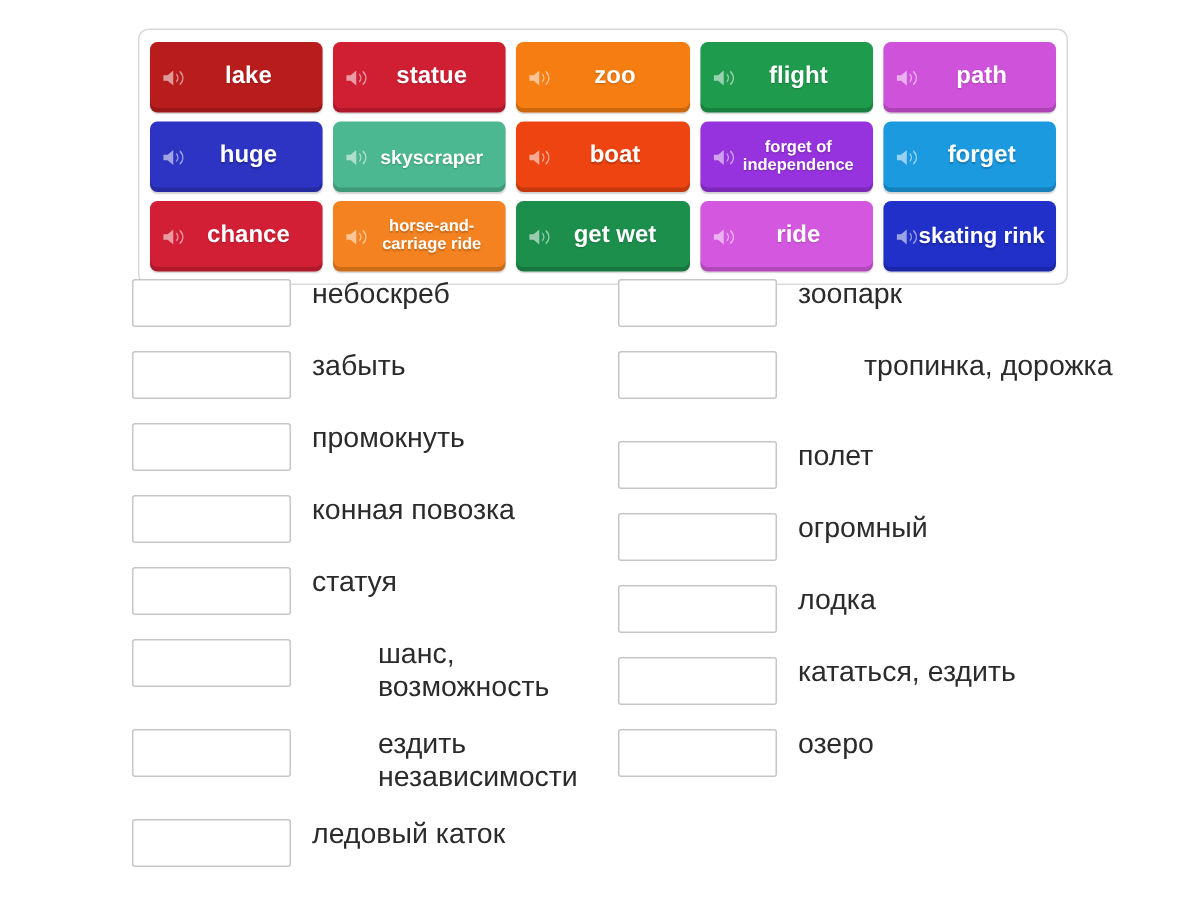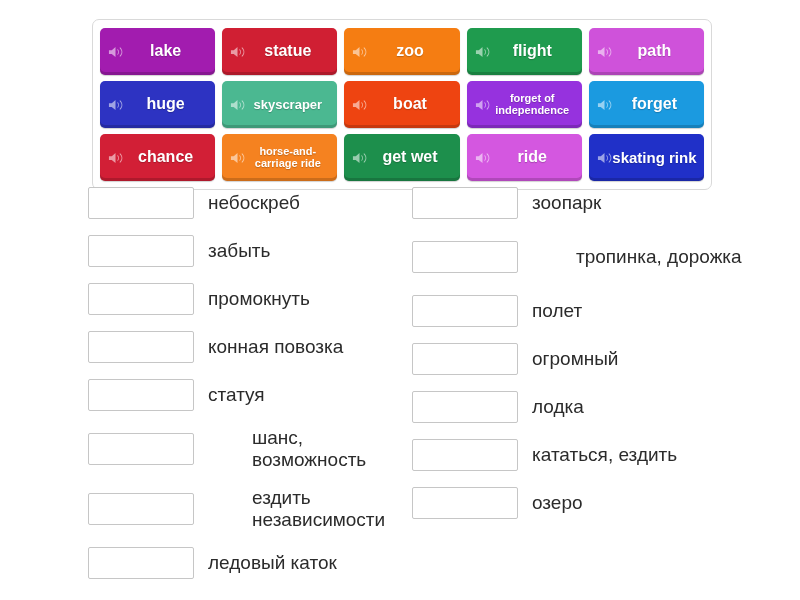--- a/index.html
+++ b/index.html
@@ -83,21 +83,20 @@
   }
   .answer-col {
     position: absolute;
     top: 0;
   }
   #answer-col-left  { left: 88px;  width: 320px; }
   #answer-col-right { left: 412px; width: 330px; }
 
   .answer-row {
     display: flex;
-    align-items: center;
     margin-bottom: 14px;
     min-height: 34px;
   }
   .drop-box {
     width: 106px;
     height: 32px;
     border: 1px solid #c6c6c6;
     background: #ffffff;
     border-radius: 2px;
     flex: 0 0 auto;
@@ -111,21 +110,21 @@
     line-height: 1.18;
     font-family: "Liberation Sans", sans-serif;
   }
   .answer-row.tall { min-height: 46px; gap: 44px; }
 </style>
 </head>
 <body>
 
 <div id="tile-tray">
     <div class="tile-row">
-      <div class="tile" style="background: #a21caf; align-items: center;">
+      <div class="tile" style="background: #b91c1c; align-items: center;">
         <svg class="speaker" viewBox="0 0 16 16" xmlns="http://www.w3.org/2000/svg">
           <path fill="#ffffff" d="M1 6h3l4-3.4v10.8L4 10H1z"></path>
           <path fill="#ffffff" d="M10.1 4.6c1 .8 1.6 2 1.6 3.4s-.6 2.6-1.6 3.4v-1.4c.5-.5.8-1.2.8-2s-.3-1.5-.8-2z"></path>
           <path fill="#ffffff" d="M12.6 2.7c1.7 1.2 2.7 3.1 2.7 5.3s-1 4.1-2.7 5.3v-1.5c1.1-1 1.8-2.3 1.8-3.8s-.7-2.8-1.8-3.8z"></path>
         </svg>
         <span class="tile-label">lake</span>
       </div>
       <div class="tile" style="background: rgb(208, 31, 51);">
         <svg class="speaker" viewBox="0 0 16 16" xmlns="http://www.w3.org/2000/svg">
           <path fill="#ffffff" d="M1 6h3l4-3.4v10.8L4 10H1z"></path>

